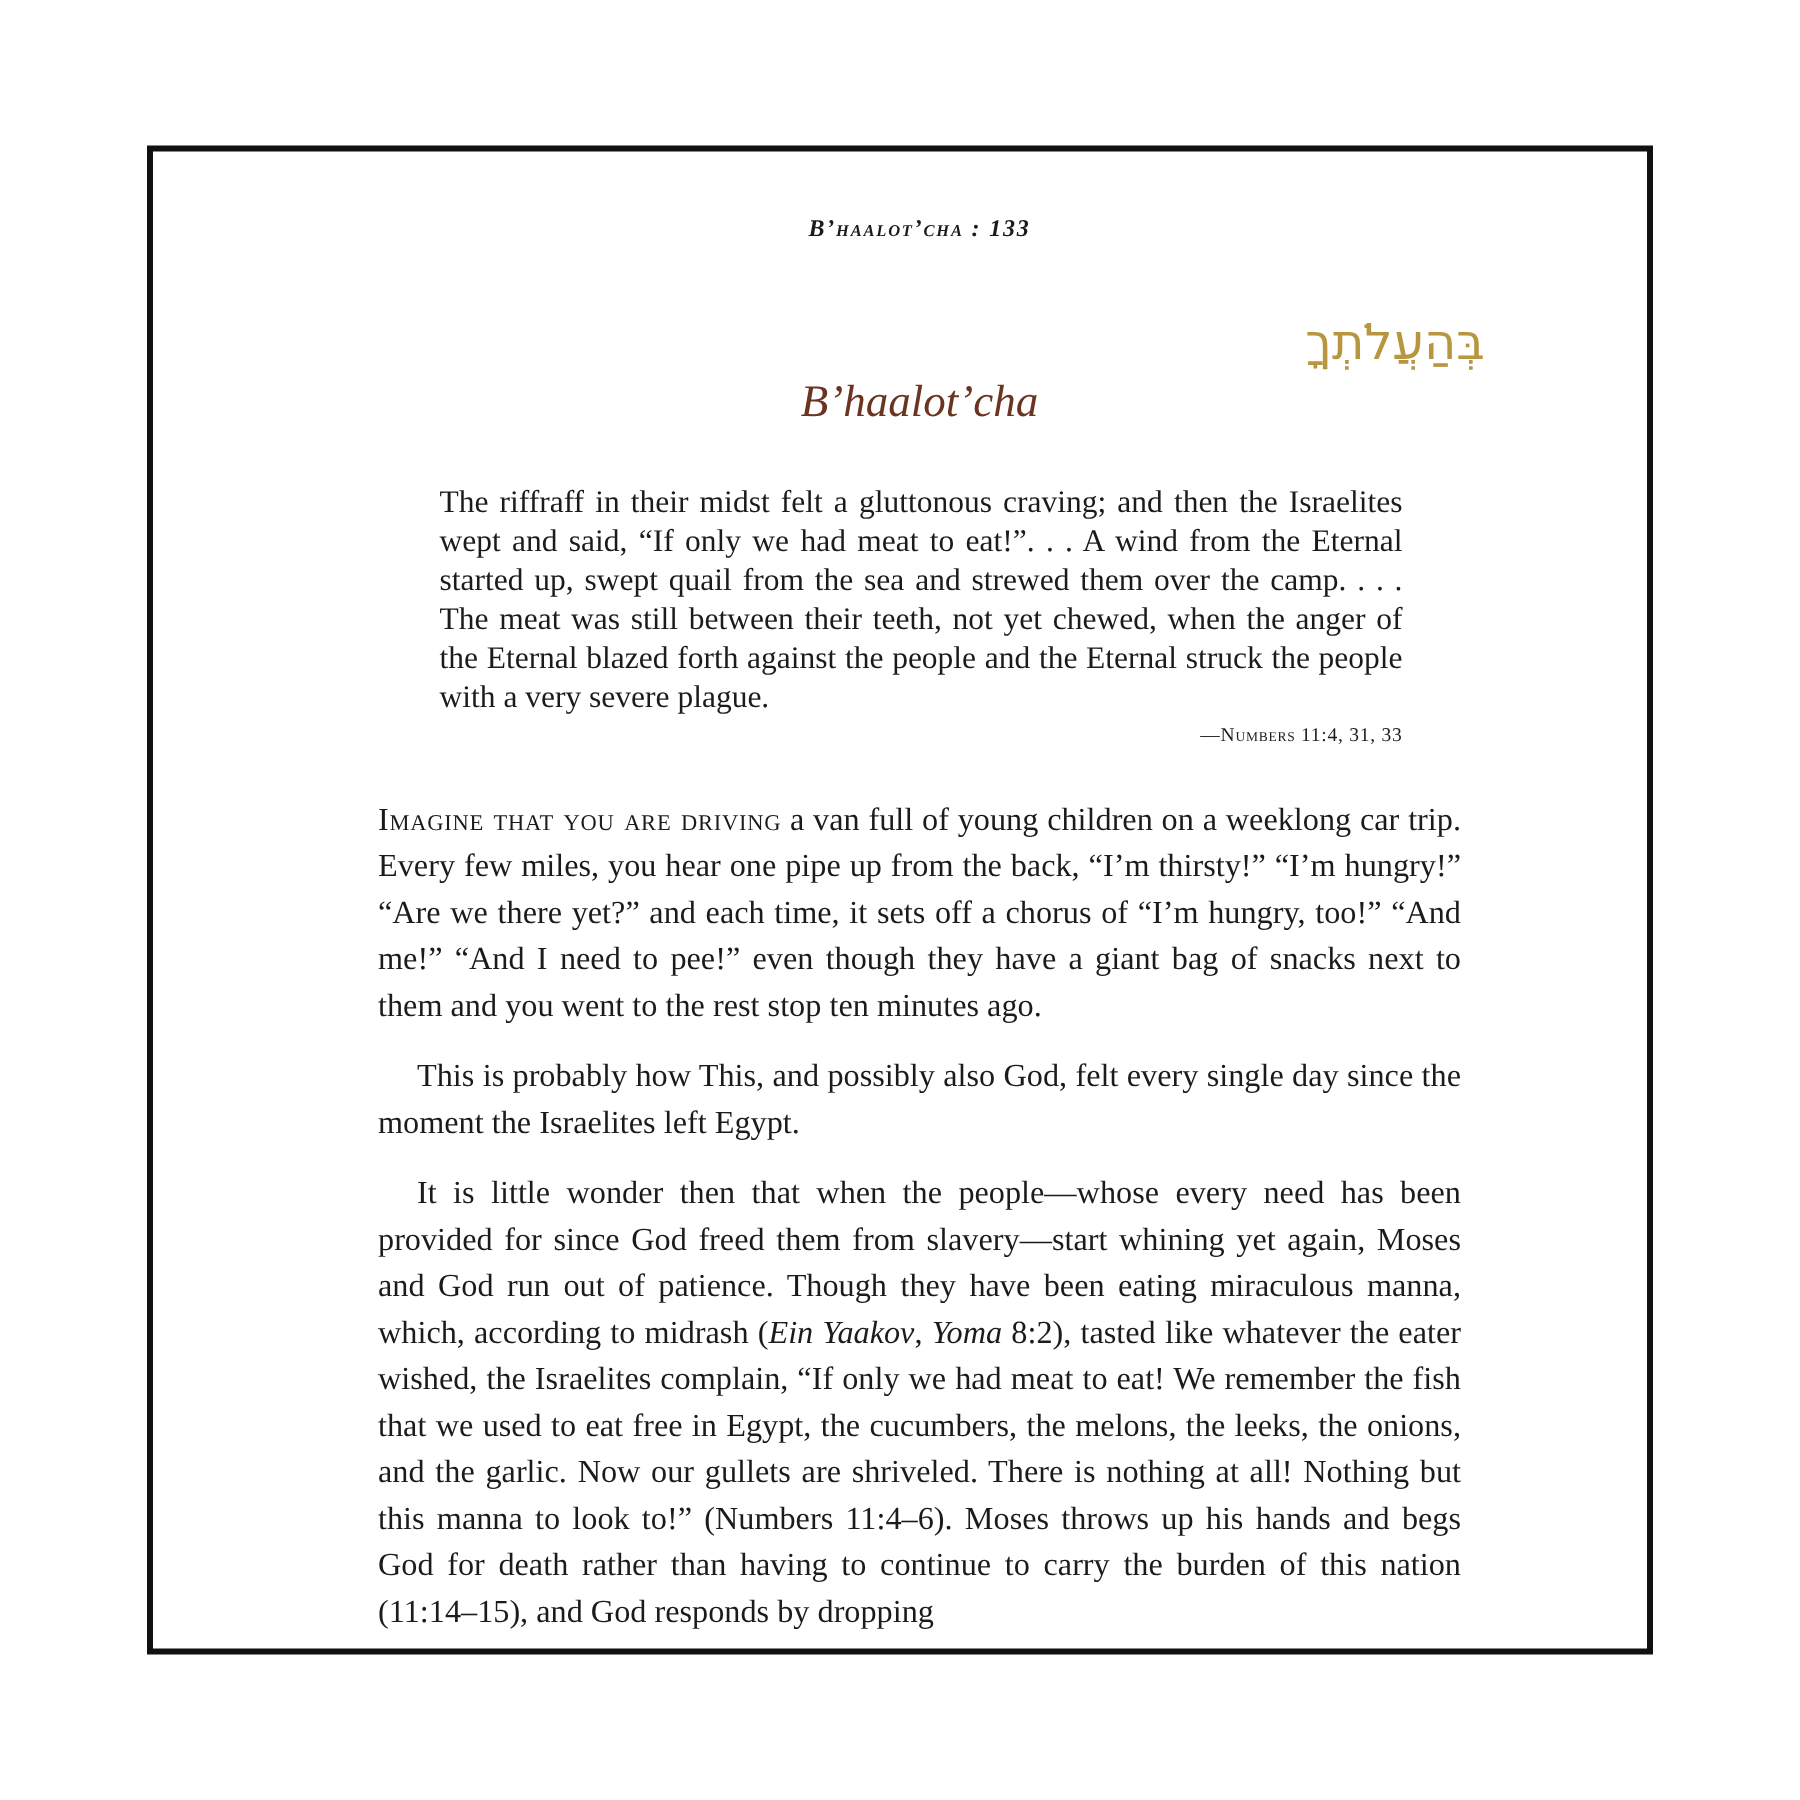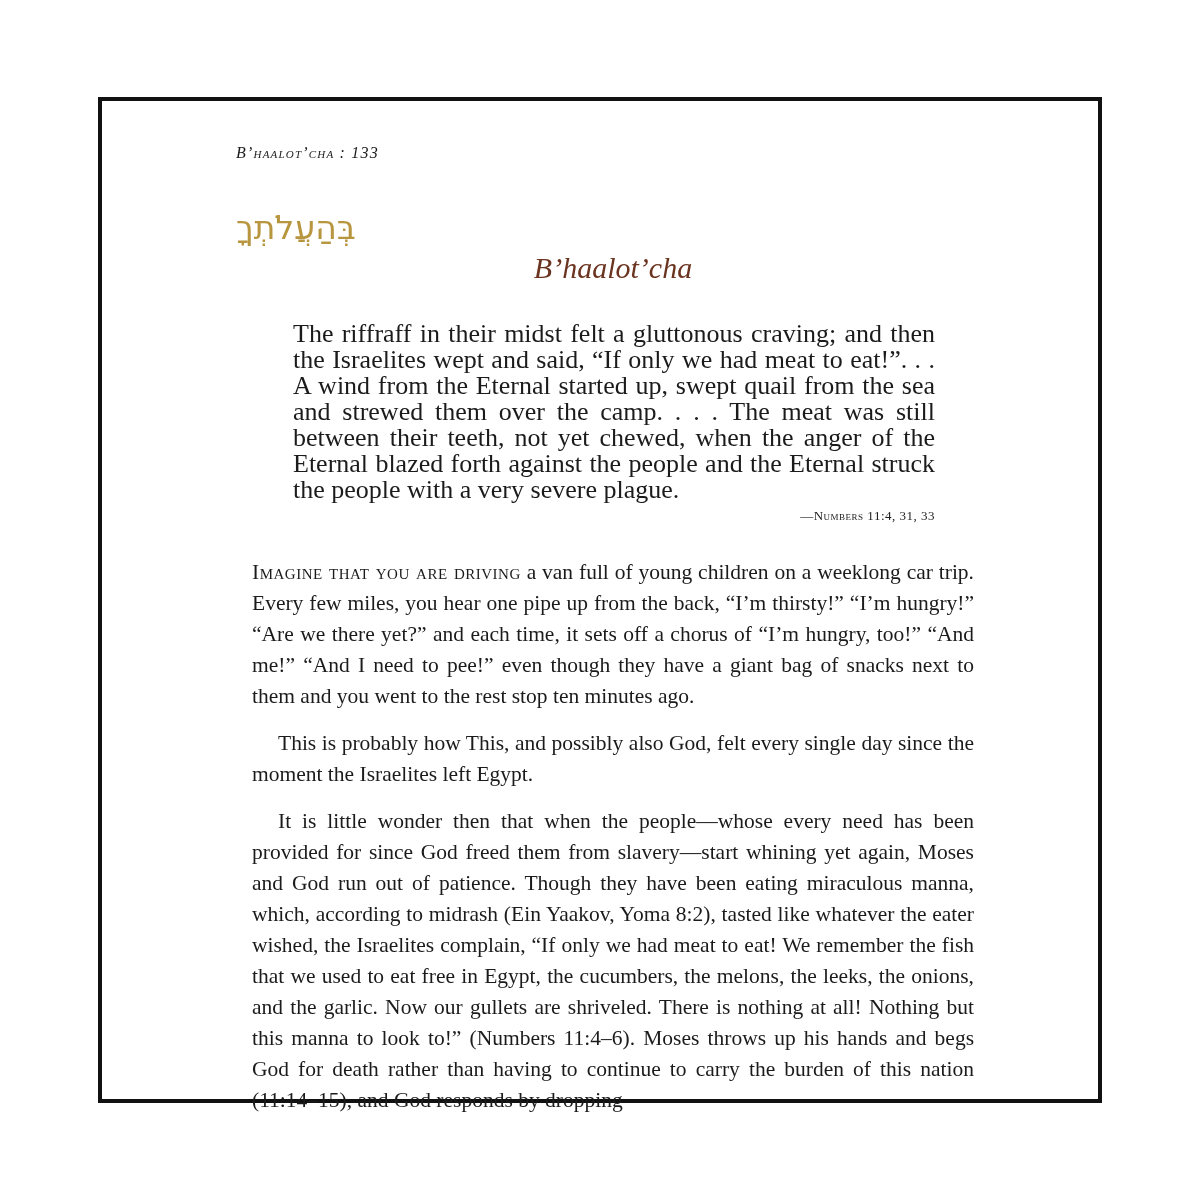--- a/index.html
+++ b/index.html
@@ -16,67 +16,67 @@
     width: 1004px; height: 1006px;
     border: 4px solid #111111;
     background: #ffffff;
   }
   .content {
     position: absolute;
     left: 134px; top: 42px;
     width: 754px;
   }
   .running-head {
-    text-align: left;
+    text-align: center;
     font-style: italic;
-    font-weight: 400;
+    font-weight: 700;
     font-size: 16px;
     letter-spacing: 1.2px;
     line-height: 20px;
   }
   .running-head .sc { font-variant: small-caps; }
   .hebrew-title {
     margin-top: 44px;
-    text-align: left;
+    text-align: right;
     font-family: "DejaVu Sans", "DejaVu Serif", sans-serif;
     font-size: 33px;
     line-height: 42px;
     direction: rtl;
   }
   .translit-title {
     margin-top: 2px;
     text-align: center;
     font-style: italic;
     font-size: 30px;
     line-height: 34px;
   }
   .epigraph {
     margin: 36px 55px 0 57px;
-    font-size: 26px;
+    font-size: 21px;
     line-height: 26px;
     text-align: justify;
   }
   .epigraph-attribution {
     margin: 0 55px 0 57px;
     font-size: 13px;
     line-height: 26px;
     text-align: right;
     font-variant: small-caps;
     letter-spacing: 0.5px;
   }
   .body-text {
     margin-top: 28px;
     font-size: 21.5px;
     line-height: 31px;
     text-align: justify;
   }
   .body-text p { margin: 16px; }
   .body-text p.indent { text-indent: 26px; }
   .smallcaps { font-variant: small-caps; letter-spacing: 0.5px; }
-  .italic { }
+  .italic { font-style: italic; }
 </style>
 </head>
 <body>
 
 <div class="page-frame" style="border-color: rgb(17, 17, 17);">
   <div class="content">
 
     <div class="running-head">
       <span class="sc">B’haalot’cha</span><span> : </span><span>133</span>
     </div>

